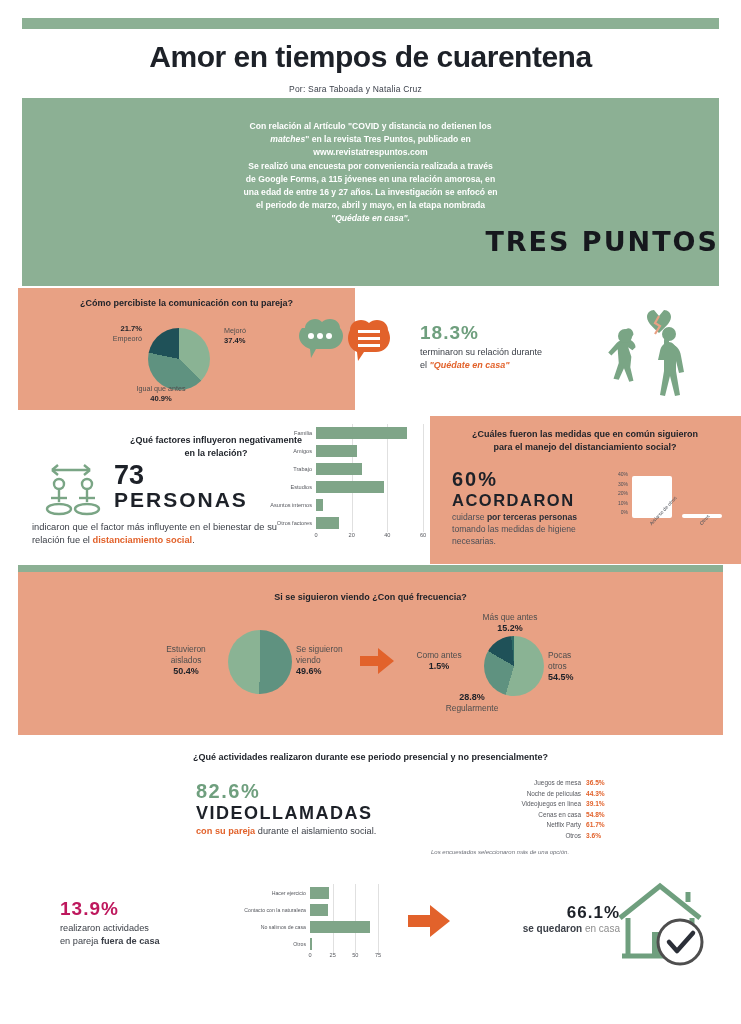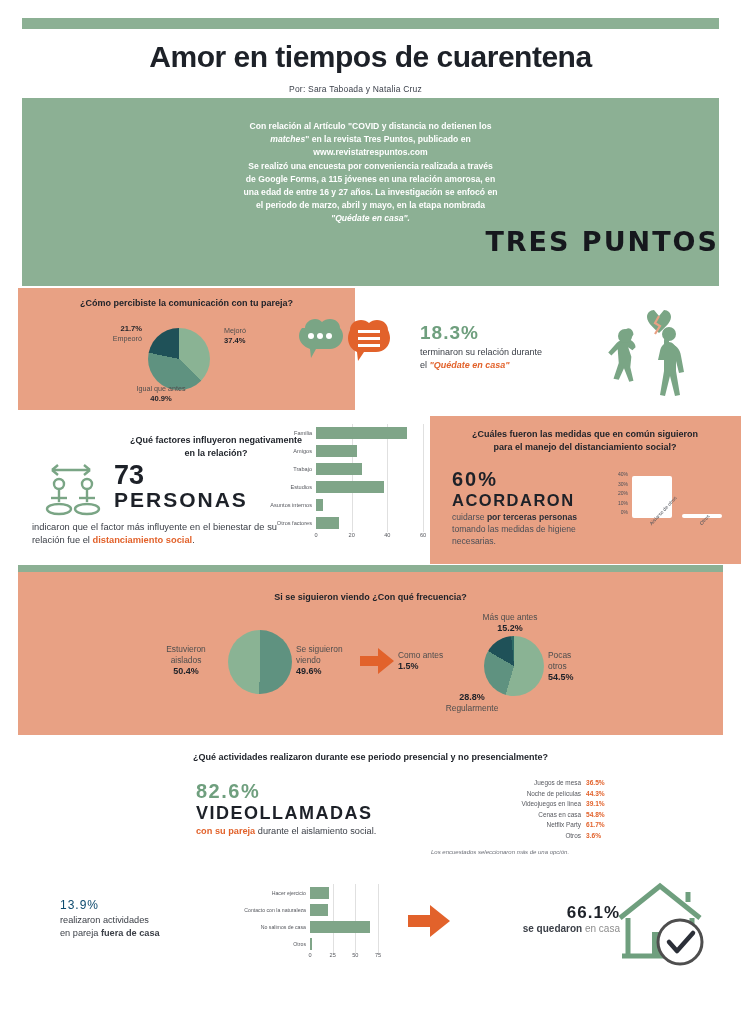--- a/index.html
+++ b/index.html
@@ -150,21 +150,21 @@
   .p826-text { font-size: 9.2px; color: #3c4048; line-height: 12.5px; margin-top: 1px; }
 
   .act-list { left: 432px; top: 779px; width: 180px; }
   .act-row { display: flex; justify-content: flex-end; align-items: baseline; font-size: 6.4px; height: 10.5px; }
   .act-name { color: #56585e; }
   .act-val { color: #e2622b; font-weight: bold; font-size: 6.6px; margin-left: 5px; width: 26px; text-align: left; }
   .act-note { left: 370px; top: 849px; width: 260px; text-align: center; font-size: 6px; font-style: italic; color: #6d7078; }
 
   
   .stat139 { left: 60px; top: 898px; width: 180px; }
-  .num139 { font-size: 12px; font-weight: normal; color: #0c4a6e; letter-spacing: 1px; }
+  .num139 { font-size: 19px; font-weight: bold; color: #be185d; letter-spacing: 1px; }
   .p139-text { font-size: 9.2px; color: #3c4048; line-height: 12.5px; margin-top: 2px; }
   .chart-fuera { left: 230px; top: 884px; width: 148px; height: 96px; }
   .hbar-row2 { display: flex; align-items: center; height: 17px; }
   .hbar-label2 { width: 80px; text-align: right; font-size: 5.2px; color: #56585e; padding-right: 4px; }
   .arrow-bot { left: 408px; top: 905px; }
   .stat661 { left: 490px; top: 903px; width: 130px; text-align: right; }
   .num661 { font-size: 17px; font-weight: bold; color: #1d2128; letter-spacing: 1px; }
   .p661-text { font-size: 10px; color: #3c4048; }
   .house { left: 614px; top: 880px; width: 96px; height: 92px; }
 </style>
@@ -405,21 +405,21 @@
     </svg>
   </div>
 
   <div class="abs pie3-wrap">
     <div class="pie3"></div>
   </div>
   <div class="abs lbl" style="left:440px; top:612px; width:140px; text-align:center; font-size:8.4px; line-height:11px;">
     <span>Más que antes</span><br>
     <b style="font-size:9px;">15.2%</b>
   </div>
-  <div class="abs lbl" style="left:398px; top:650px; width:82px; text-align:left; font-size:8.4px; line-height:11px;">
+  <div class="abs lbl" style="left:398px; top:650px; width:82px; text-align:center; font-size:8.4px; line-height:11px;">
     <span>Como antes</span><br>
     <b style="font-size:9px;">1.5%</b>
   </div>
   <div class="abs lbl" style="left:548px; top:650px; width:70px; font-size:8.4px; line-height:11px;">
     <span>Pocas</span><br>
     <span>otros</span><br>
     <b style="font-size:9px;">54.5%</b>
   </div>
   <div class="abs lbl" style="left:412px; top:692px; width:120px; text-align:center; font-size:8.4px; line-height:11px;">
     <b style="font-size:9px;">28.8%</b><br>

